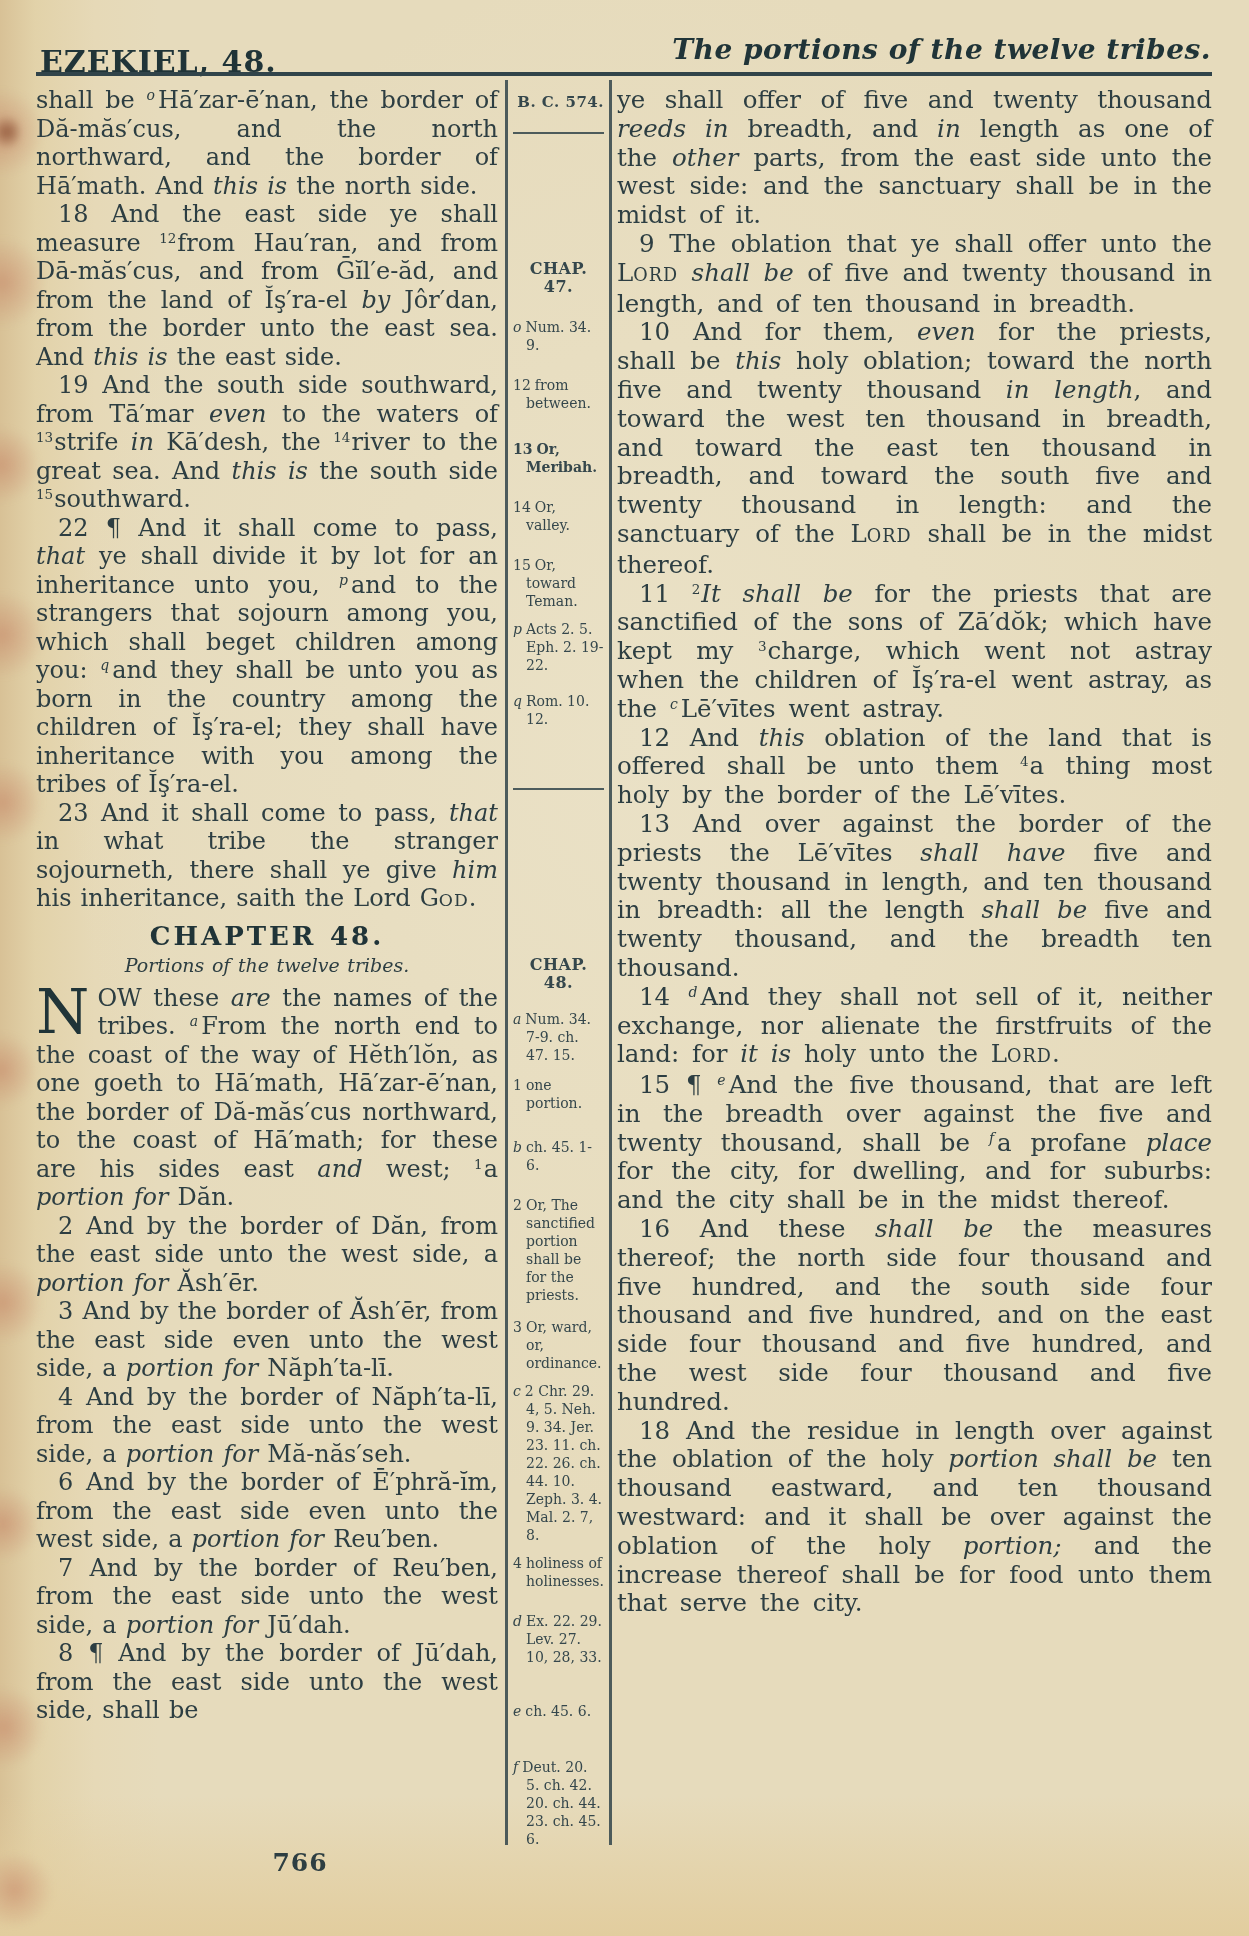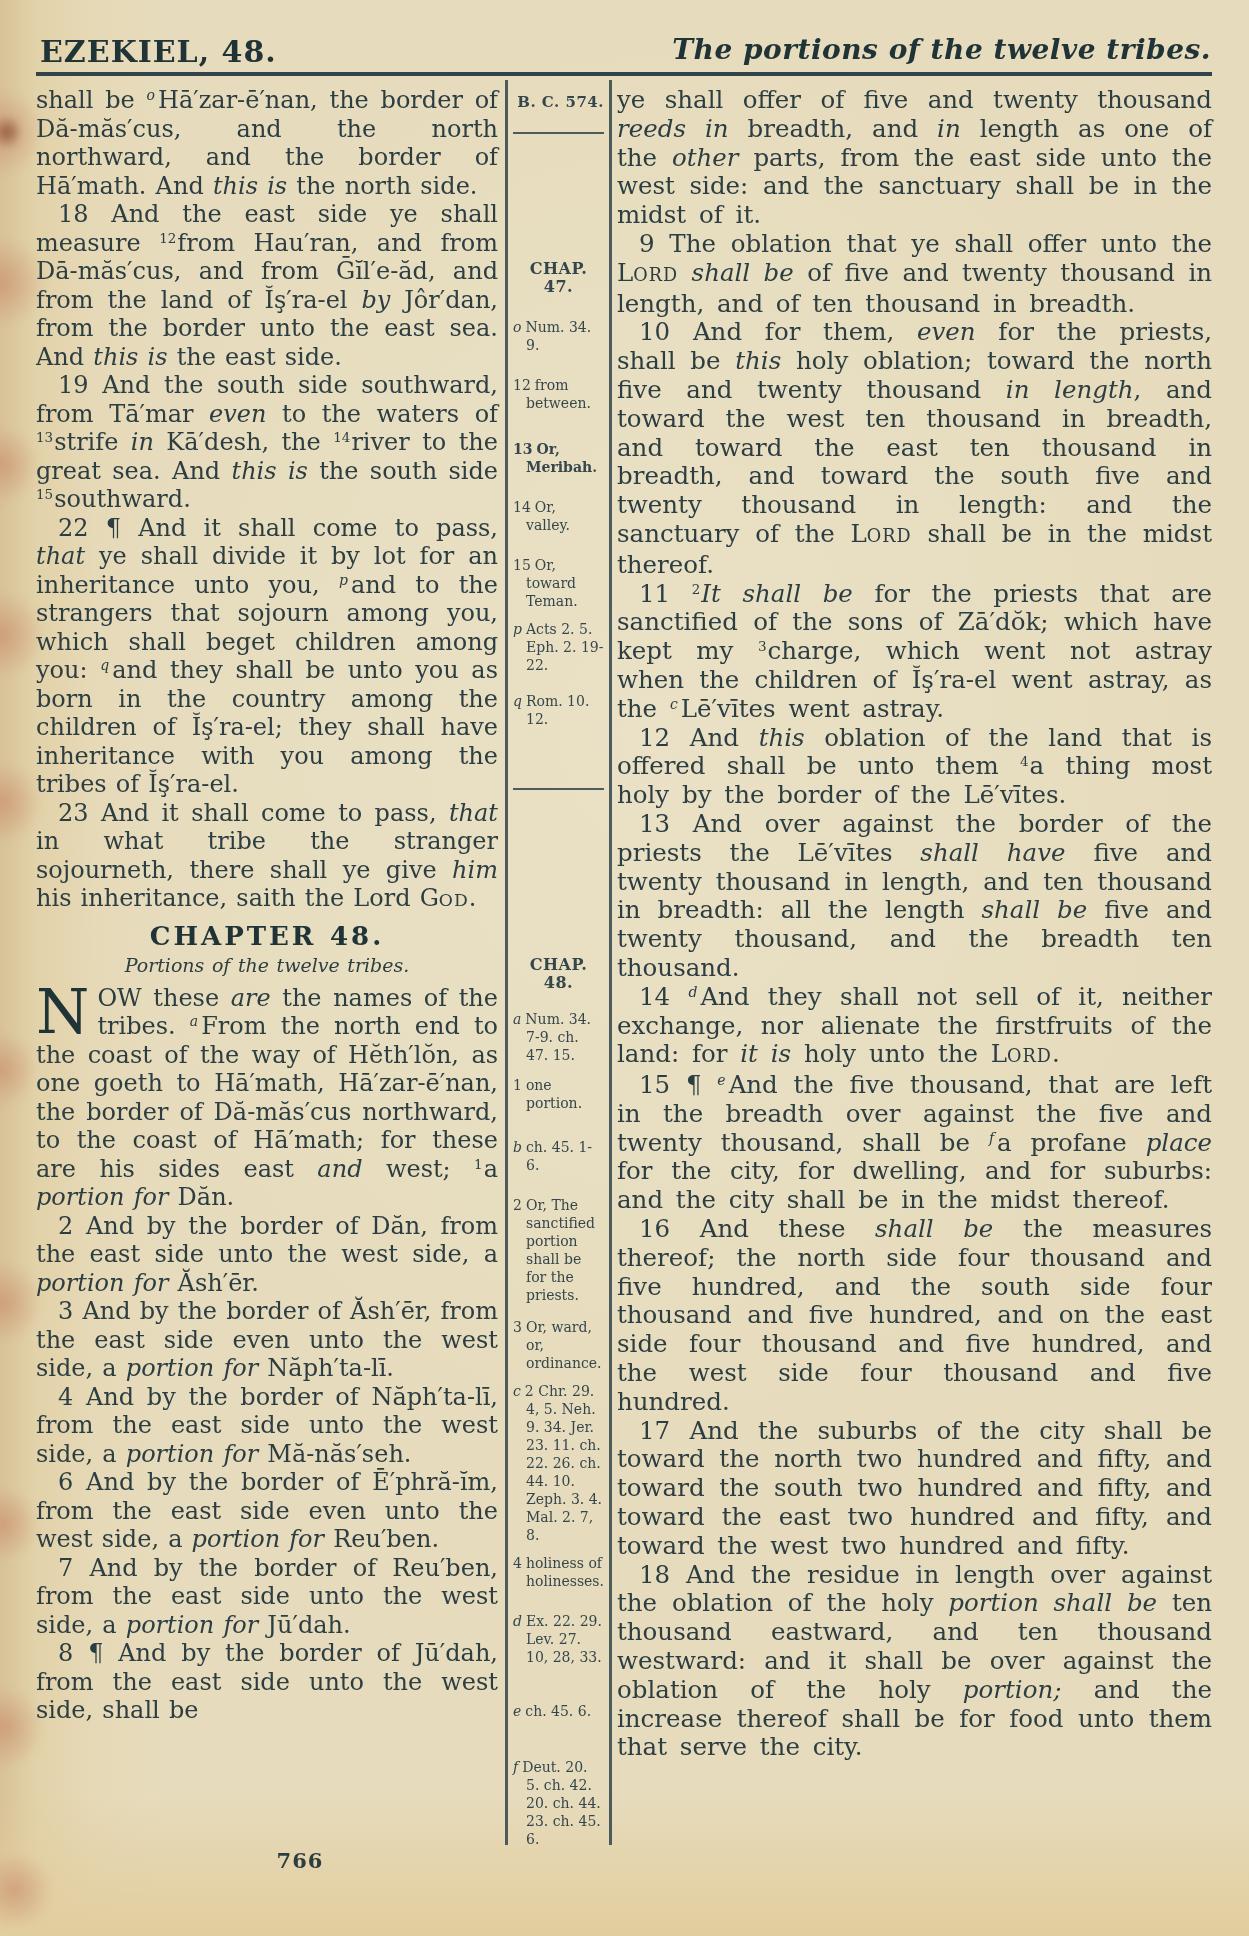--- a/index.html
+++ b/index.html
@@ -12,21 +12,21 @@
     font-family:"DejaVu Serif", serif;color:var(--ink);
     background:
       radial-gradient(ellipse 950px 1250px at 52% 38%, #eae1c6 0%, rgba(234,225,198,0) 62%),
       linear-gradient(0deg, #e2cd9e 0px, rgba(226,205,158,0) 140px),
       linear-gradient(90deg, #d8c196 0px, #e2d2a9 35px, #e6d9b7 95px, var(--paper) 160px);
   }
   .stain{position:absolute;border-radius:50%;filter:blur(3px);pointer-events:none;}
   .stain.big{background:radial-gradient(circle, rgba(197,130,100,.55) 0%, rgba(197,130,100,0) 70%);}
   .stain.dark{background:radial-gradient(circle, rgba(138,79,51,.8) 0%, rgba(138,79,51,0) 70%);}
   .book-title{
-    position:absolute;left:40px;top:34px;font-size:30px;font-weight:700;
+    position:absolute;left:40px;top:44px;font-size:30px;font-weight:700;
     letter-spacing:1px;color:var(--ink-dark);
   }
   .running-title{
     position:absolute;right:38px;top:33px;font-size:28px;font-style:italic;font-weight:600;
     color:var(--ink-dark);letter-spacing:.5px;
   }
   .header-rule{position:absolute;left:36px;top:72px;width:1176px;height:4px;background:var(--rule);}
   .vrule{position:absolute;top:80px;height:1765px;width:2.5px;background:var(--rule);opacity:.85;}
   .v1{left:505px;} .v2{left:609px;}
   .col{position:absolute;top:86px;text-align:justify;hyphens:none;}
@@ -45,21 +45,21 @@
   .midcol{position:absolute;left:510px;top:80px;width:97px;height:1765px;
     font-size:14px;line-height:18px;color:#35474c;}
   .entry{position:absolute;left:3px;right:3px;}
   .entry.bc{text-align:right;font-weight:600;font-size:15px;letter-spacing:.5px;}
   .entry.chap{text-align:center;font-weight:700;font-size:16px;letter-spacing:.5px;}
   .entry.rule{height:0;border-top:2.5px solid var(--rule);opacity:.85;}
   .entry.ref{padding-left:13px;text-indent:-13px;font-weight:500;}
   .entry.ref .marker{margin-right:4px;}
   .entry.ref .marker.letter{font-style:italic;}
   .page-number{position:absolute;left:240px;top:1848px;width:120px;text-align:center;
-    font-size:21px;font-weight:600;letter-spacing:1px;}
+    font-size:25px;font-weight:600;letter-spacing:1px;}
 </style>
 </head>
 <body>
 
 <div class="page">
   <div class="stain big" style="left:-38px;top:85px;width:80px;height:95px;"></div>
   <div class="stain dark" style="left:-6px;top:112px;width:26px;height:40px;"></div>
   <div class="stain big" style="left:-40px;top:235px;width:85px;height:95px;"></div>
   <div class="stain big" style="left:-36px;top:425px;width:75px;height:80px;"></div>
   <div class="stain big" style="left:-40px;top:590px;width:85px;height:90px;"></div>
@@ -121,18 +121,17 @@
   <div class="col right">
       <p class="verse no-indent"><span>ye shall offer of five and twenty thousand </span><span class="it">reeds in</span><span> breadth, and </span><span class="it">in</span><span> length as one of the </span><span class="it">other</span><span> parts, from the east side unto the west side: and the sanctuary shall be in the midst of it.</span></p>
       <p class="verse"><span>9 The oblation that ye shall offer unto the </span><span class="smallcaps"><span>L</span><span class="sc-rest">ORD</span></span><span> </span><span class="it">shall be</span><span> of five and twenty thousand in length, and of ten thousand in breadth.</span></p>
       <p class="verse"><span>10 And for them, </span><span class="it">even</span><span> for the priests, shall be </span><span class="it">this</span><span> holy oblation; toward the north five and twenty thousand </span><span class="it">in length</span><span>, and toward the west ten thousand in breadth, and toward the east ten thousand in breadth, and toward the south five and twenty thousand in length: and the sanctuary of the </span><span class="smallcaps"><span>L</span><span class="sc-rest">ORD</span></span><span> shall be in the midst thereof.</span></p>
       <p class="verse"><span>11 </span><span class="sup-num">2</span><span class="it">It shall be</span><span> for the priests that are sanctified of the sons of Zā′dŏk; which have kept my </span><span class="sup-num">3</span><span>charge, which went not astray when the children of Ĭş′ra-el went astray, as the </span><span class="sup-ref">c</span><span>Lē′vītes went astray.</span></p>
       <p class="verse"><span>12 And </span><span class="it">this</span><span> oblation of the land that is offered shall be unto them </span><span class="sup-num">4</span><span>a thing most holy by the border of the Lē′vītes.</span></p>
       <p class="verse"><span>13 And over against the border of the priests the Lē′vītes </span><span class="it">shall have</span><span> five and twenty thousand in length, and ten thousand in breadth: all the length </span><span class="it">shall be</span><span> five and twenty thousand, and the breadth ten thousand.</span></p>
       <p class="verse"><span>14 </span><span class="sup-ref">d</span><span>And they shall not sell of it, neither exchange, nor alienate the firstfruits of the land: for </span><span class="it">it is</span><span> holy unto the </span><span class="smallcaps"><span>L</span><span class="sc-rest">ORD</span></span><span>.</span></p>
       <p class="verse"><span>15 ¶ </span><span class="sup-ref">e</span><span>And the five thousand, that are left in the breadth over against the five and twenty thousand, shall be </span><span class="sup-ref">f</span><span>a profane </span><span class="it">place</span><span> for the city, for dwelling, and for suburbs: and the city shall be in the midst thereof.</span></p>
       <p class="verse"><span>16 And these </span><span class="it">shall be</span><span> the measures thereof; the north side four thousand and five hundred, and the south side four thousand and five hundred, and on the east side four thousand and five hundred, and the west side four thousand and five hundred.</span></p>
-      <p class="verse"><span>17 And the suburbs of the city shall be toward the north two hundred and fifty, and toward the south two hundred and fifty, and toward the east two hundred and fifty, and toward the west two hundred and fifty.</span></p>
       <p class="verse"><span>18 And the residue in length over against the oblation of the holy </span><span class="it">portion shall be</span><span> ten thousand eastward, and ten thousand westward: and it shall be over against the oblation of the holy </span><span class="it">portion;</span><span> and the increase thereof shall be for food unto them that serve the city.</span></p>
     </div>
 
   <div class="page-number">766</div>
 </div>
 
 </body></html>

